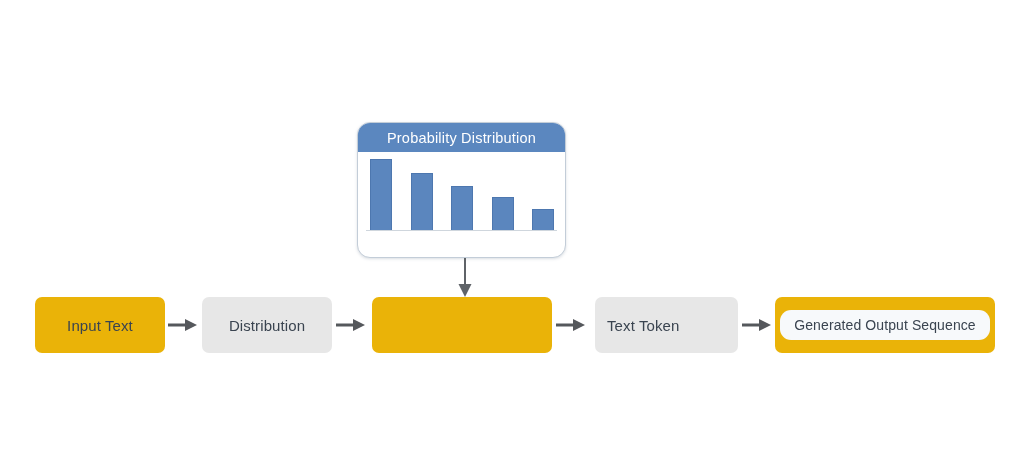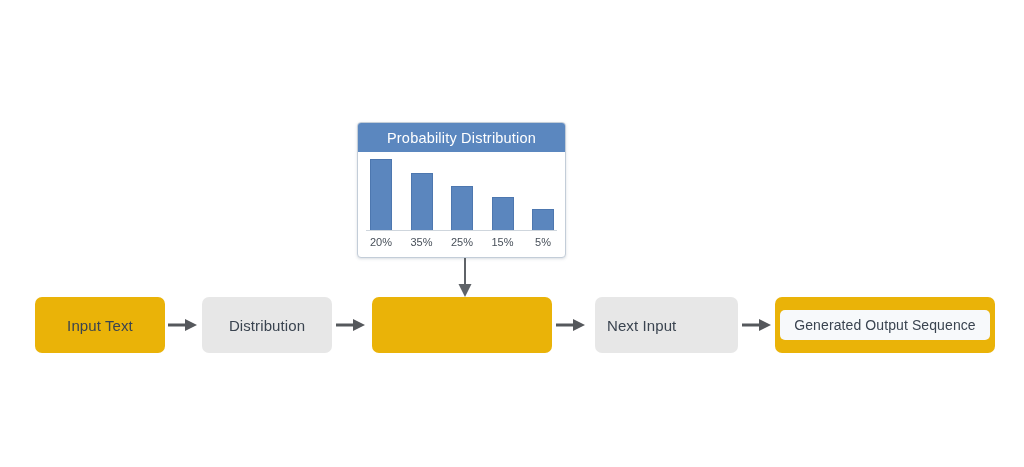--- a/index.html
+++ b/index.html
@@ -57,21 +57,21 @@
     width: 53px;
     height: 19px;
     background: #5b86be;
     border: 1px solid #4a75ad;
     border-radius: 2px;
     box-sizing: border-box;
   }
 
   .output-pill {
     background: #f7f9fb;
-    border-radius: 5px;
+    border-radius: 11px;
     padding: 7px 14px;
     font-size: 14px;
     color: #3a4450;
     white-space: nowrap;
   }
 
   
   .arrow-h {
     position: absolute;
     top: 318px;
@@ -94,21 +94,21 @@
 
   
   #chart-card {
     position: absolute;
     left: 357px;
     top: 122px;
     width: 209px;
     height: 136px;
     background: #ffffff;
     border: 1px solid #c3cdd8;
-    border-radius: 4px;
+    border-radius: 13px;
     box-shadow: 0 1px 3px rgba(80, 100, 125, 0.22);
     box-sizing: border-box;
     overflow: hidden;
   }
   #chart-header {
     height: 29px;
     background: #5b87bf;
     color: #ffffff;
     font-size: 14.5px;
     display: flex;
@@ -169,27 +169,20 @@
   <div id="chart-header">Probability Distribution</div>
   <div id="chart-body">
     <div id="chart-plot">
       <div class="bar" style="height:71px"></div>
       <div class="bar" style="height:57px"></div>
       <div class="bar" style="height:44px"></div>
       <div class="bar" style="height:33px"></div>
       <div class="bar" style="height:21px"></div>
     </div>
     <div id="chart-baseline"></div>
-    <div id="chart-labels">
-      <div class="bar-label">20%</div>
-      <div class="bar-label">35%</div>
-      <div class="bar-label">25%</div>
-      <div class="bar-label">15%</div>
-      <div class="bar-label">5%</div>
-    </div>
   </div>
 </div>
 
 <svg id="arrow-down" viewBox="0 0 20 40" xmlns="http://www.w3.org/2000/svg">
   <line x1="10" y1="0" x2="10" y2="28" stroke="#5f6368" stroke-width="2"></line>
   <polygon points="10,39 3.5,26 16.5,26" fill="#5f6368"></polygon>
 </svg>
 
 <div class="stage blue" id="stage-input">
   <span>Input Text</span>
@@ -213,21 +206,21 @@
   <span></span>
 </div>
 
 <svg class="arrow-h" id="arrow-3" viewBox="0 0 30 14" xmlns="http://www.w3.org/2000/svg">
   <line x1="0" y1="7" x2="19" y2="7" stroke="#55585c" stroke-width="3"></line>
   <polygon points="29,7 17,13 17,1" fill="#55585c"></polygon>
 </svg>
 
 <div class="stage gray" id="stage-next-token">
   <div class="next-token-text">
-    <span>Next Input</span>
+    <span>Text Token</span>
   </div>
 </div>
 
 <svg class="arrow-h" id="arrow-4" viewBox="0 0 30 14" xmlns="http://www.w3.org/2000/svg">
   <line x1="0" y1="7" x2="19" y2="7" stroke="#55585c" stroke-width="3"></line>
   <polygon points="29,7 17,13 17,1" fill="#55585c"></polygon>
 </svg>
 
 <div class="stage blue" id="stage-output">
   <span class="output-pill">Generated Output Sequence</span>

